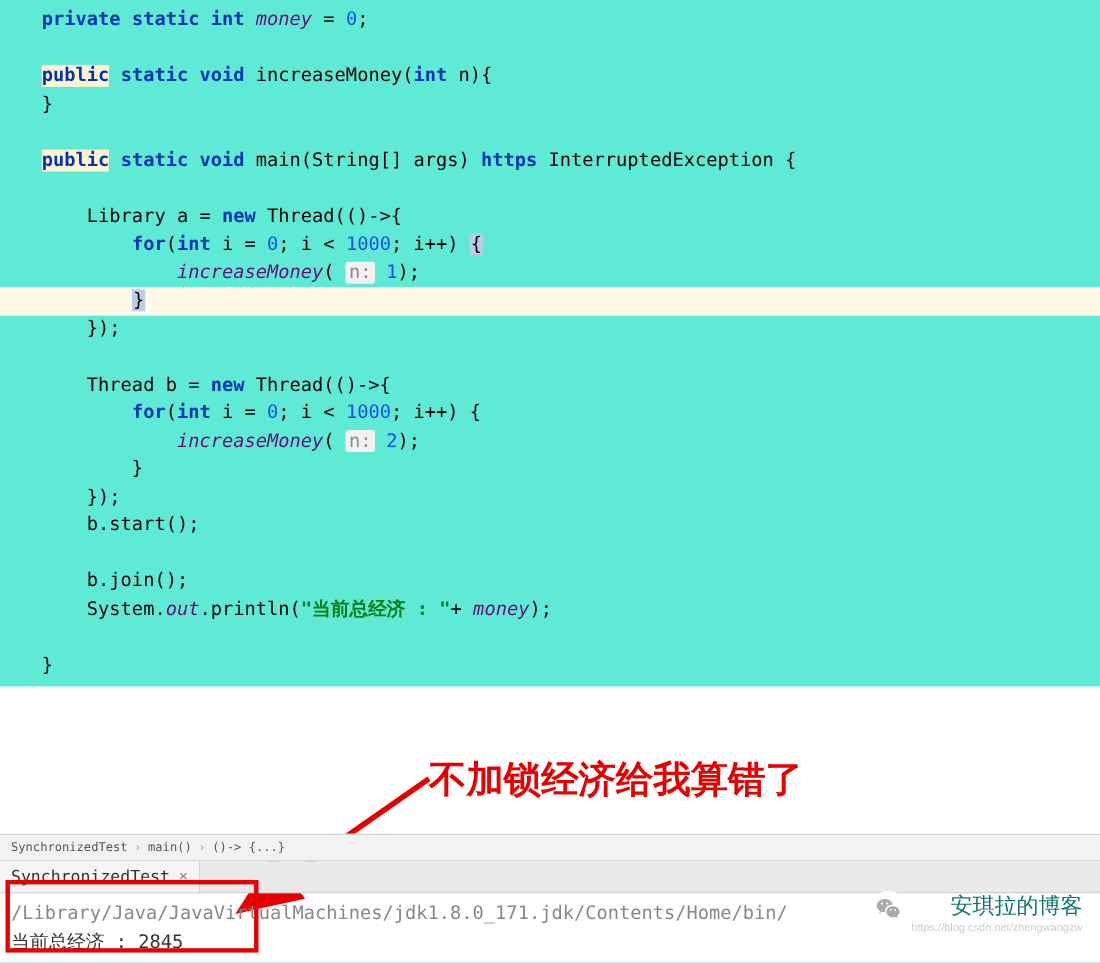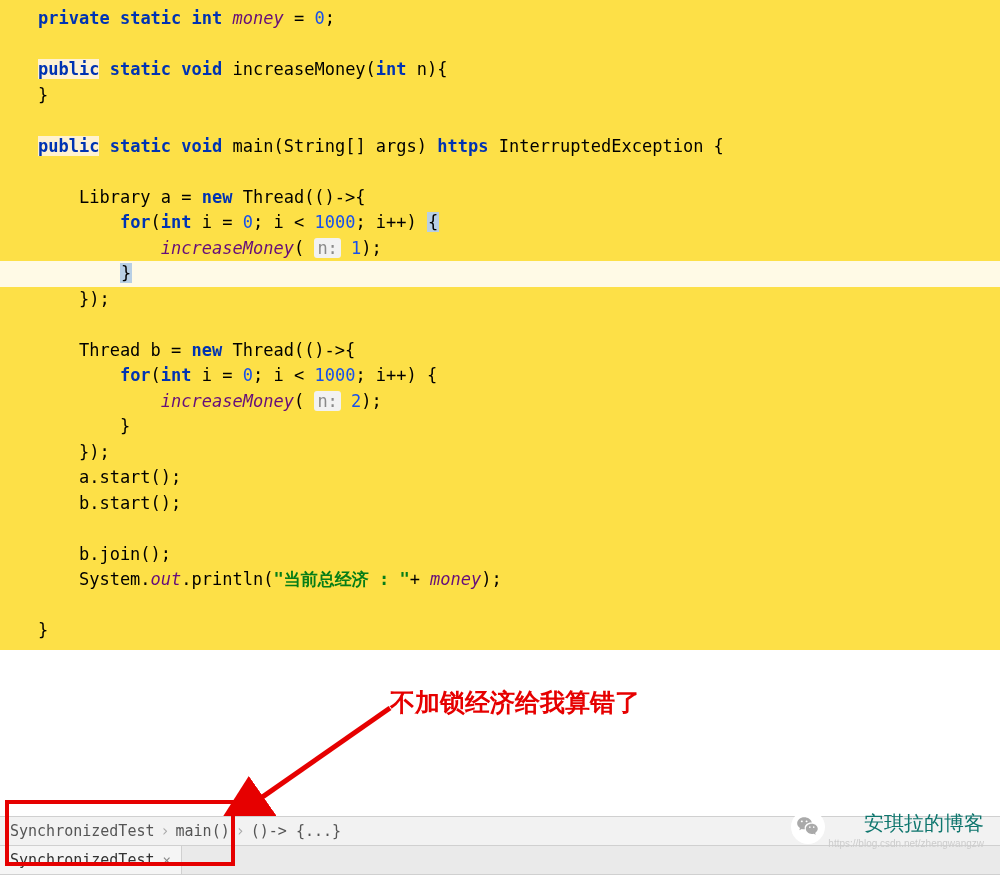--- a/index.html
+++ b/index.html
@@ -1,35 +1,35 @@
 <!DOCTYPE html>
 <html><head>
   <meta charset="utf-8">
   <style>
     * { margin: 0; padding: 0; box-sizing: border-box; }
     body { font-family: Menlo, Monaco, Consolas, monospace; font-size: 17px; background: #fff; width: 1000px; height: 875px; position: relative; overflow: hidden; }
-    .code-editor { padding: 6px 0; line-height: 1.5; background: #fde047; position: relative; }
+    .code-editor { padding: 6px 0; line-height: 1.5; background: #5eead4; position: relative; }
     .line { white-space: pre; padding-left: 38px; min-height: 25px; }
     .kw { color: #0033b3; font-weight: bold; }
     .kw-public { color: #0033b3; font-weight: bold; background: #fff2d1; }
     .field { color: #660e7a; font-style: italic; }
     .num { color: #1750eb; }
     .str { color: #067d17; font-weight: bold; }
     .paramname { color: #8a8a8a; background: #f2f2f2; padding: 0 3px; border-radius: 3px; }
     .hl-brace { background: #b8cfe5; padding: 0 1px; }
     .line-hl { background: #fffae6; }
-    .breadcrumb { background: #f2f2f2; border-top: 1px solid #d0d0d0; border-bottom: 1px solid #d0d0d0; padding: 5px 10px; font-size: 15px; color: #555; }
+    .breadcrumb { background: #f2f2f2; border-top: 1px solid #d0d0d0; border-bottom: 1px solid #d0d0d0; padding: 5px 10px; font-size: 11px; color: #555; }
     .breadcrumb .sep { color: #aaa; margin: 0 6px; }
     .tab-bar { background: #eaeaea; border-bottom: 1px solid #d0d0d0; padding: 0; }
     .tab { display: inline-flex; align-items: center; padding: 5px 10px; font-size: 15px; color: #333; background: #f5f5f5; border-right: 1px solid #d0d0d0; }
     .tab .close { margin-left: 8px; color: #888; cursor: pointer; font-size: 14px; }
     .console { font-family: Menlo, Monaco, monospace; font-size: 17px; padding: 5px 10px; line-height: 1.55; color: #333; }
     .console .path { color: #888; }
     .red-box { position: absolute; border: 4px solid #e60000; left: 5px; top: 800px; width: 230px; height: 66px; }
-    .annotation { position: absolute; top: 686px; left: 390px; color: #e60000; font-weight: bold; font-size: 25px; font-family: "PingFang SC", "Microsoft YaHei", sans-serif; text-shadow: -1px -1px 0 #fff, 1px -1px 0 #fff, -1px 1px 0 #fff, 1px 1px 0 #fff; }
+    .annotation { position: absolute; top: 686px; left: 390px; color: #e60000; font-weight: bold; font-size: 34px; font-family: "PingFang SC", "Microsoft YaHei", sans-serif; text-shadow: -1px -1px 0 #fff, 1px -1px 0 #fff, -1px 1px 0 #fff, 1px 1px 0 #fff; }
     .arrow-svg { position: absolute; top: 700px; left: 190px; pointer-events: none; }
     .watermark-icon { position: absolute; right: 175px; top: 810px; width: 34px; height: 34px; border-radius: 50%; background: #fff; display: flex; align-items: center; justify-content: center; }
     .watermark-icon svg { width: 26px; height: 26px; }
     .watermark-text { position: absolute; right: 16px; top: 810px; font-family: Liberation Mono, monospace; font-size: 20px; color: #0f766e; }
     .watermark-url { position: absolute; right: 16px; top: 838px; font-family: sans-serif; font-size: 10px; color: #ccc; }
   </style>
 </head>
 <body>
 
 <div class="code-editor">
@@ -44,21 +44,20 @@
   <div class="line"><span>        </span><span class="kw">for</span><span>(</span><span class="kw">int</span><span> i = </span><span class="num">0</span><span>; i &lt; </span><span class="num">1000</span><span>; i++) </span><span class="hl-brace">{</span></div>
   <div class="line"><span>            </span><span class="field">increaseMoney</span><span>( </span><span class="paramname">n:</span><span> </span><span class="num">1</span><span>);</span></div>
   <div class="line line-hl"><span>        </span><span class="hl-brace">}</span></div>
   <div class="line"><span>    });</span></div>
   <div class="line"> </div>
   <div class="line"><span>    Thread b = </span><span class="kw">new</span><span> Thread(()-&gt;{</span></div>
   <div class="line"><span>        </span><span class="kw">for</span><span>(</span><span class="kw">int</span><span> i = </span><span class="num">0</span><span>; i &lt; </span><span class="num">1000</span><span>; i++) {</span></div>
   <div class="line"><span>            </span><span class="field">increaseMoney</span><span>( </span><span class="paramname">n:</span><span> </span><span class="num">2</span><span>);</span></div>
   <div class="line"><span>        }</span></div>
   <div class="line"><span>    });</span></div>
-  <div class="line"><span>    a.start();</span></div>
   <div class="line"><span>    b.start();</span></div>
   <div class="line"> </div>
   <div class="line"><span>    b.join();</span></div>
   <div class="line"><span>    System.</span><span class="field">out</span><span>.println(</span><span class="str">"当前总经济 : "</span><span>+ </span><span class="field">money</span><span>);</span></div>
   <div class="line"> </div>
   <div class="line"><span>}</span></div>
 </div>
 
 <div class="annotation">不加锁经济给我算错了</div>
 
@@ -74,20 +73,24 @@
 <div style="position:absolute; bottom:0; left:0; right:0;">
   <div class="breadcrumb">
     <span>SynchronizedTest</span><span class="sep">›</span><span>main()</span><span class="sep">›</span><span>()-&gt; {...}</span>
   </div>
   <div class="tab-bar">
     <div class="tab">
       <span>SynchronizedTest</span>
       <span class="close">×</span>
     </div>
   </div>
+  <div class="console">
+    <div class="path">/Library/Java/JavaVirtualMachines/jdk1.8.0_171.jdk/Contents/Home/bin/</div>
+    <div>当前总经济 : 2845</div>
+  </div>
 </div>
 
 <div class="red-box"></div>
 
 <div class="watermark-icon">
   <svg viewBox="0 0 24 24" fill="#aaa">
       <path d="M8.5 3C4.9 3 2 5.5 2 8.6c0 1.75 1 3.3 2.6 4.35l-.65 2 2.25-1.15c.75.2 1.5.3 2.3.3.2 0 .4 0 .6-.02-.12-.42-.2-.86-.2-1.32 0-2.75 2.65-5 5.9-5 .24 0 .47.01.7.04C14.9 5 12 3 8.5 3zm-2.2 2.9c.5 0 .9.4.9.9s-.4.9-.9.9-.9-.4-.9-.9.4-.9.9-.9zm4.4 0c.5 0 .9.4.9.9s-.4.9-.9.9-.9-.4-.9-.9.4-.9.9-.9zM15.5 9c-3 0-5.5 2.1-5.5 4.7 0 2.6 2.5 4.7 5.5 4.7.6 0 1.2-.08 1.75-.23l1.9.97-.53-1.66c1.4-.9 2.38-2.28 2.38-3.78 0-2.6-2.5-4.7-5.5-4.7zm-1.8 2.4c.42 0 .75.34.75.75s-.33.75-.75.75-.75-.34-.75-.75.33-.75.75-.75zm3.6 0c.42 0 .75.34.75.75s-.33.75-.75.75-.75-.34-.75-.75.33-.75.75-.75z"></path>
     </svg>
 </div>
 <div class="watermark-text">安琪拉的博客</div>

